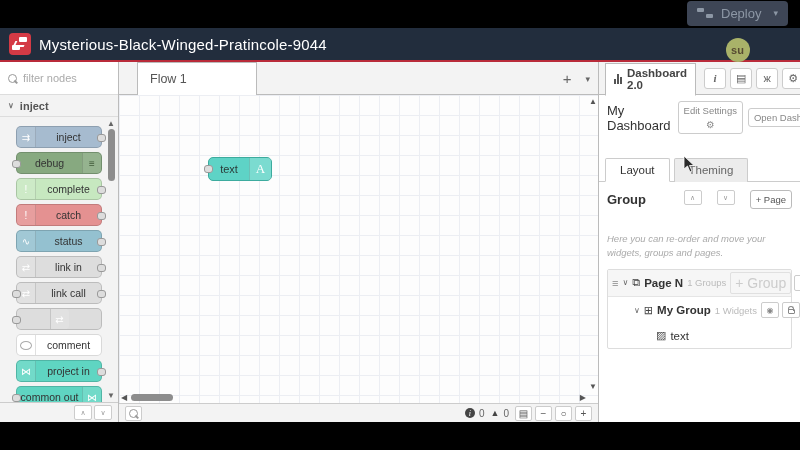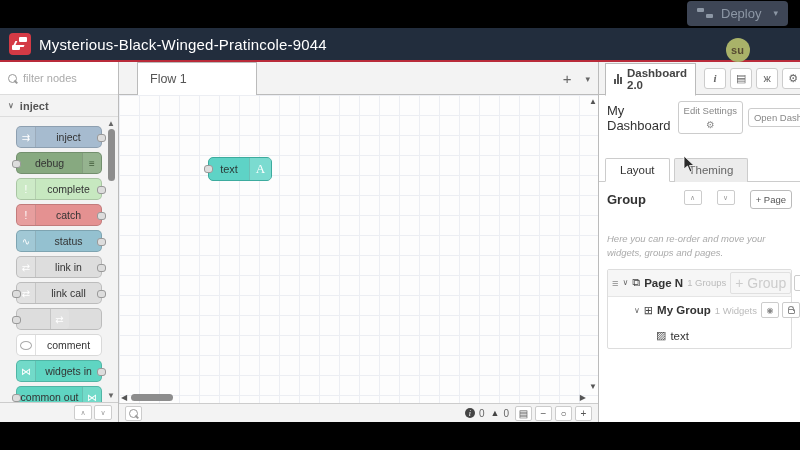--- a/index.html
+++ b/index.html
@@ -245,21 +245,21 @@
             <span class="lbl">link out</span>
             <span class="n-icon right" style="color: rgb(255, 255, 255);">⇄</span>
             <span class="port pl"></span>
           </div>
           <div class="pnode" style="background: rgb(255, 255, 255);">
             <span class="n-icon left comment-glyph"></span>
             <span class="lbl">comment</span>
           </div>
           <div class="pnode" style="background: rgb(95, 213, 194);">
             <span class="n-icon left" style="color: rgb(255, 255, 255);">⋈</span>
-            <span class="lbl">widgets in</span>
+            <span class="lbl">project in</span>
             <span class="port pr"></span>
           </div>
           <div class="pnode" style="background: rgb(95, 213, 194);">
             <span class="lbl">common out</span>
             <span class="n-icon right" style="color: rgb(255, 255, 255);">⋈</span>
             <span class="port pl"></span>
           </div>
           <span class="pal-scroll-up">▲</span>
           <span class="pal-thumb"></span>
           <span class="pal-scroll-down">▼</span>

